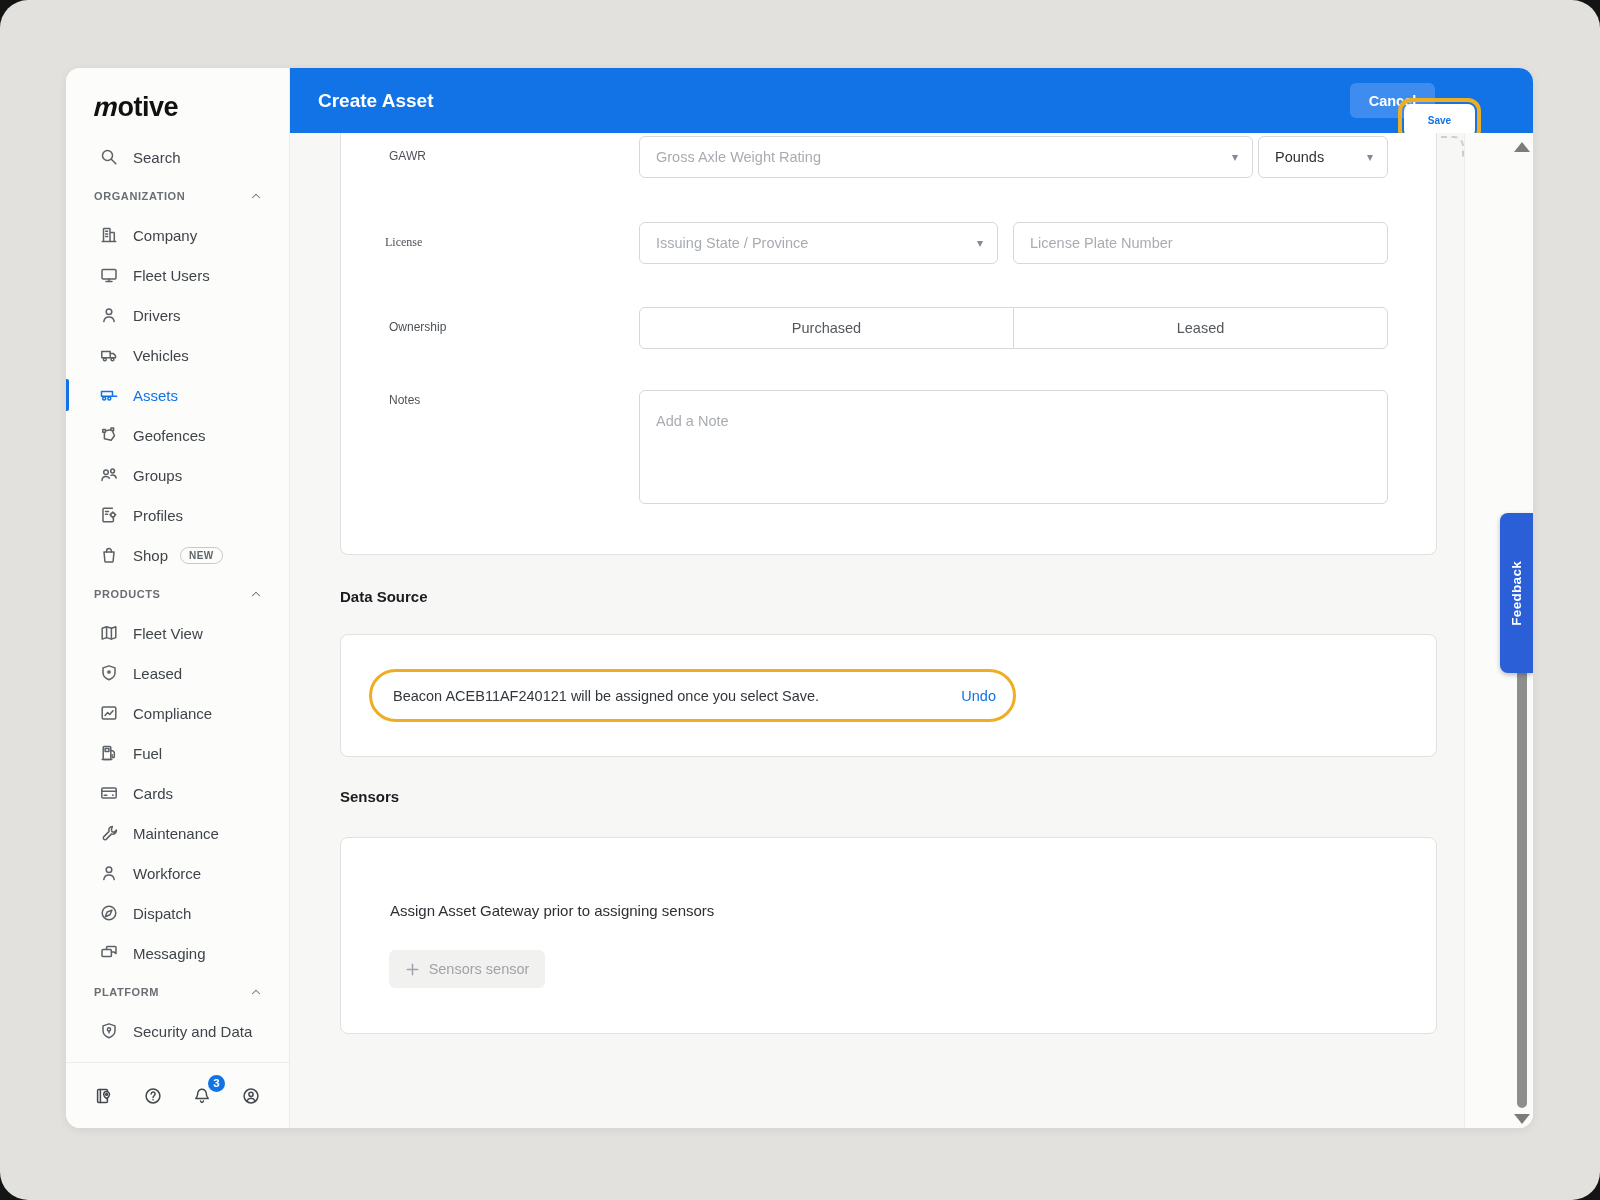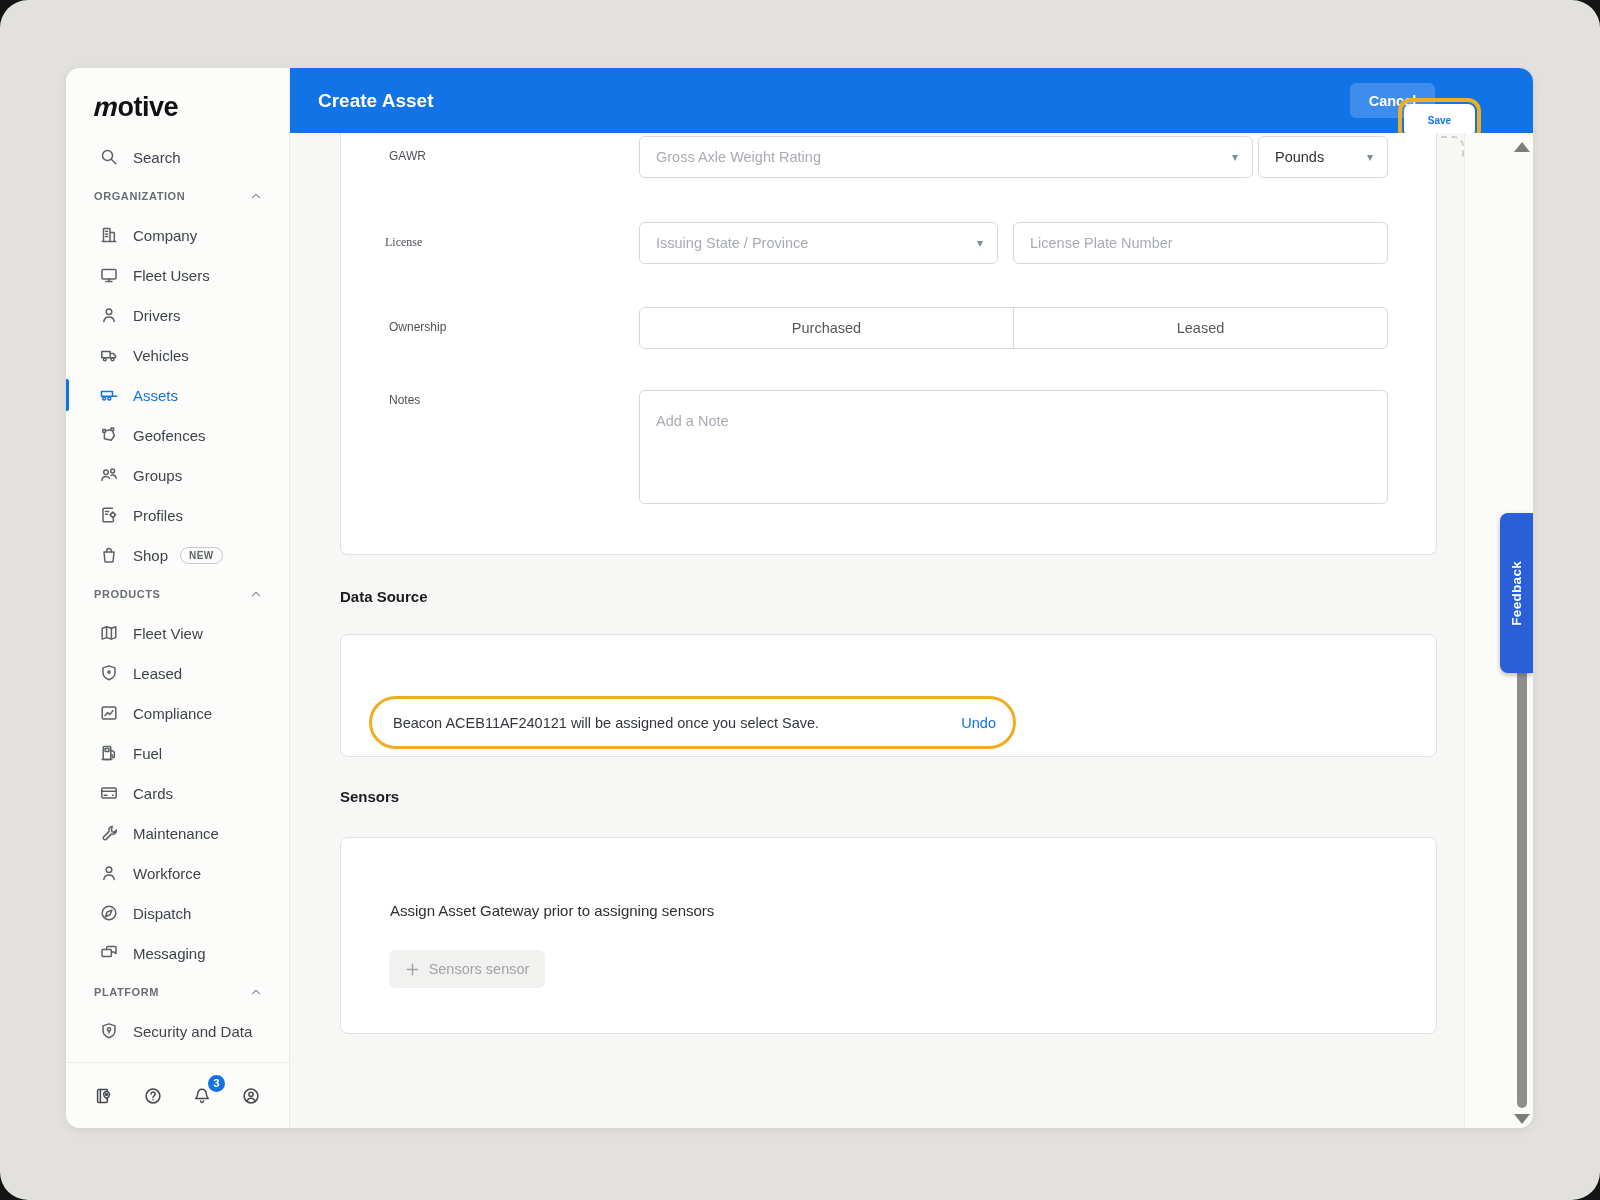--- a/index.html
+++ b/index.html
@@ -49,21 +49,21 @@
     background:#fff;box-sizing:border-box;outline:none;}
   input.real::placeholder, textarea.real::placeholder{color:#a8acb1;}
   .segment{position:absolute;display:flex;border:1px solid #d5d7d9;border-radius:6px;overflow:hidden;background:#fff;box-sizing:border-box;}
   .seg-opt{flex:1;display:flex;align-items:center;justify-content:center;font-size:14.5px;color:#54585d;cursor:pointer;}
   .seg-opt + .seg-opt{border-left:1px solid #d5d7d9;}
   .dash-corner{position:absolute;left:1100px;top:3px;width:21px;height:21px;border-top:2px dashed #cfcecd;
     border-right:2px dashed #cfcecd;border-top-right-radius:10px;}
   .sec-heading{position:absolute;font-size:15px;font-weight:700;color:#1a1c1f;}
   .ds-card{left:50px;top:501px;width:1097px;height:123px;border-radius:8px;}
   .beacon-ring{position:absolute;left:28px;top:34px;width:647px;height:53px;border:3.5px solid #efae22;border-radius:27px;
-    display:flex;align-items:center;justify-content:space-between;padding:0 17px 0 21px;box-sizing:border-box;background:#fff;margin-top:27px;}
+    display:flex;align-items:center;justify-content:space-between;padding:0 17px 0 21px;box-sizing:border-box;background:#fff;}
   .beacon-msg{font-size:14.5px;color:#33373c;}
   .undo-link{font-size:14.5px;color:#1273e6;cursor:pointer;}
   .sensors-card{left:50px;top:704px;width:1097px;height:197px;border-radius:8px;}
   .sensors-note{position:absolute;left:49px;top:64px;font-size:15px;color:#2c3035;}
   .btn-sensor{position:absolute;left:48px;top:112px;width:156px;height:38px;background:#f1f1f0;border:none;border-radius:6px;
     color:#a0a3a7;font-size:14.5px;font-family:inherit;display:flex;align-items:center;justify-content:center;gap:9px;cursor:default;}
   
   .scroll-gutter{position:absolute;left:1398px;top:65px;width:69px;height:995px;background:#fbfbfa;border-left:1px solid #ededeb;box-sizing:border-box;}
   .arrow-up{position:absolute;left:1448px;top:74px;width:0;height:0;border-left:8px solid transparent;border-right:8px solid transparent;border-bottom:10px solid #7c7c7b;cursor:pointer;}
   .arrow-down{position:absolute;left:1448px;top:1046px;width:0;height:0;border-left:8px solid transparent;border-right:8px solid transparent;border-top:10px solid #7c7c7b;cursor:pointer;}

